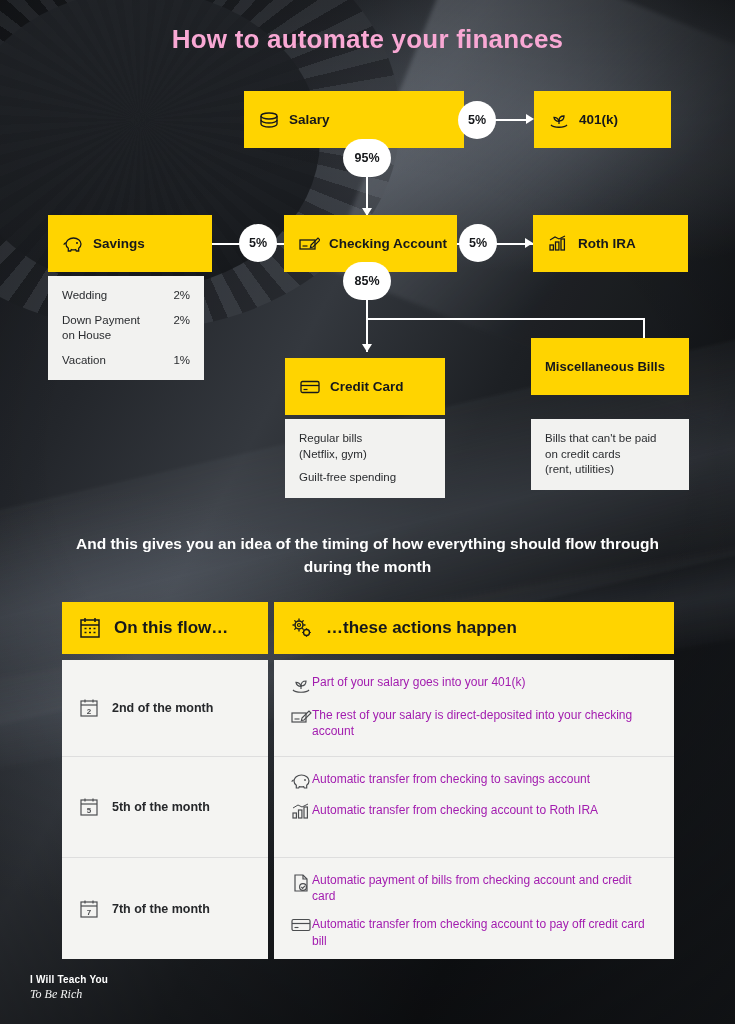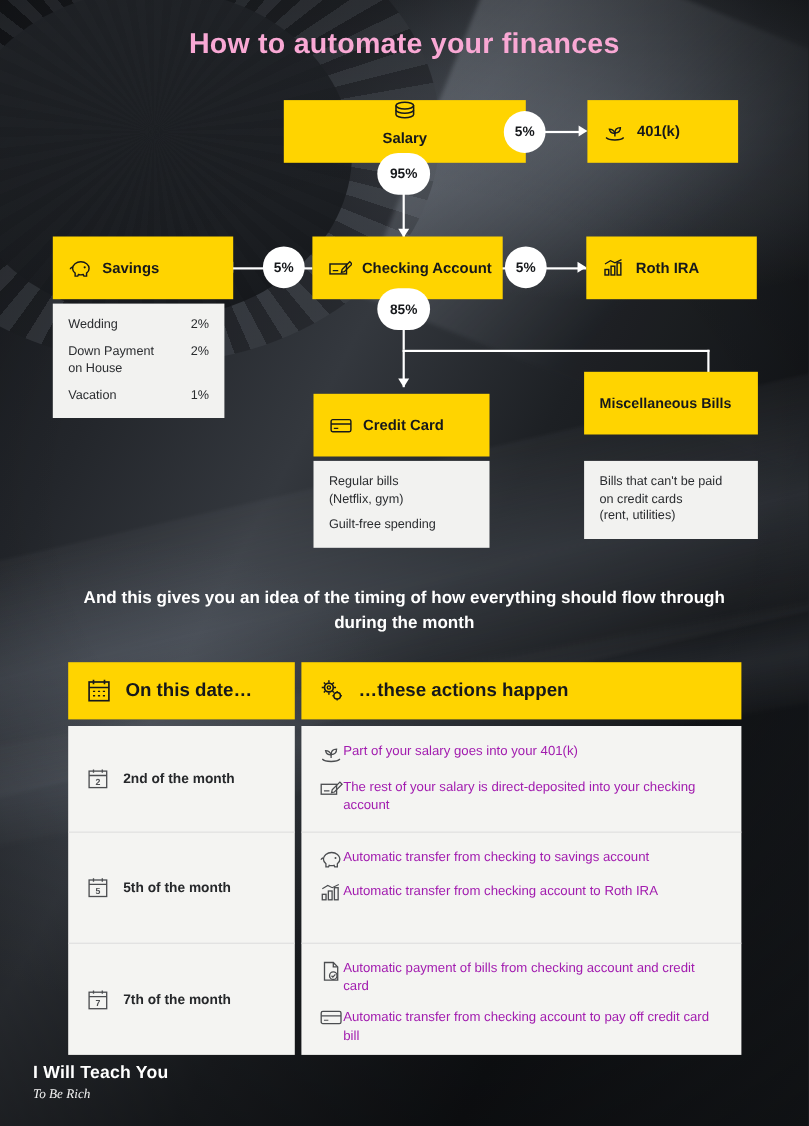--- a/index.html
+++ b/index.html
@@ -177,21 +177,21 @@
     color: #a21caf;
     font-size: 12px;
     line-height: 1.35;
     margin-bottom: 12px;
   }
   .act:last-child { margin-bottom: 0; }
   .act .ic { flex: 0 0 22px; margin-top: 1px; }
 
   
   .footer { position: absolute; left: 30px; bottom: 22px; color: #fff; }
-  .footer .l1 { font-size: 16px; font-weight: bold; letter-spacing: .2px; }
+  .footer .l1 { font-size: 10px; font-weight: bold; letter-spacing: .2px; }
   .footer .l2 { font-size: 12px; font-family: "Liberation Serif", serif; font-style: italic; margin-top: 2px; opacity: .95; }
 
   svg { display: block; }
 </style>
 </head>
 <body>
 
 <div class="bg">
   <div class="bg-gear"></div>
   <div class="bg-gear2"></div>
@@ -217,21 +217,21 @@
   <div class="ln" style="left:455px; top:243px; width:78px; height:2px;"></div>
   <div class="arrow arrow-r" style="left:525px; top:238px;"></div>
 
   <div class="ln" style="left:366px; top:270px; width:2px; height:48px;"></div>
   <div class="ln" style="left:366px; top:318px; width:279px; height:2px;"></div>
   <div class="ln" style="left:366px; top:318px; width:2px; height:34px;"></div>
   <div class="arrow arrow-d" style="left:362px; top:344px;"></div>
   <div class="ln" style="left:643px; top:318px; width:2px; height:34px;"></div>
   <div class="arrow arrow-d" style="left:639px; top:344px;"></div>
 
-  <div class="ybox" style="left:258px; top:91px; width:220px; height:57px;flex-direction:column;">
+  <div class="ybox" style="left:244px; top:91px; width:220px; height:57px;">
     <span class="ic">
       <svg width="22" height="18" viewBox="0 0 22 18">
         <ellipse cx="11" cy="5" rx="8" ry="3" fill="none" stroke="#16181b" stroke-width="1.4"></ellipse>
         <path d="M3 5v4c0 1.6 3.6 3 8 3s8-1.4 8-3V5" fill="none" stroke="#16181b" stroke-width="1.4"></path>
         <path d="M3 9v4c0 1.6 3.6 3 8 3s8-1.4 8-3V9" fill="none" stroke="#16181b" stroke-width="1.4"></path>
       </svg>
     </span>
     <span class="lbl">Salary</span>
   </div>
 
@@ -336,21 +336,21 @@
     <div class="tbl-head">
       <div class="th left">
         <span class="ic">
           <svg width="24" height="24" viewBox="0 0 24 24">
             <rect x="3" y="4" width="18" height="17" fill="none" stroke="#16181b" stroke-width="1.5"></rect>
             <path d="M3 9h18" stroke="#16181b" stroke-width="1.5"></path>
             <path d="M7 2v4M17 2v4" stroke="#16181b" stroke-width="1.5"></path>
             <path d="M6.5 12.5h2M11 12.5h2M15.5 12.5h2M6.5 16.5h2M11 16.5h2M15.5 16.5h2" stroke="#16181b" stroke-width="1.3"></path>
           </svg>
         </span>
-        <span>On this date…</span>
+        <span>On this flow…</span>
       </div>
       <div class="th right">
         <span class="ic">
           <svg width="24" height="24" viewBox="0 0 24 24">
             <circle cx="9" cy="9" r="4" fill="none" stroke="#16181b" stroke-width="1.5"></circle>
             <circle cx="9" cy="9" r="1.5" fill="none" stroke="#16181b" stroke-width="1.2"></circle>
             <path d="M9 2.5v2M9 13.5v2M2.5 9h2M13.5 9h2M4.4 4.4l1.4 1.4M12.2 12.2l1.4 1.4M13.6 4.4l-1.4 1.4M5.8 12.2l-1.4 1.4" stroke="#16181b" stroke-width="1.3"></path>
             <circle cx="16.5" cy="16.5" r="3" fill="none" stroke="#16181b" stroke-width="1.4"></circle>
             <path d="M16.5 12.2v1.5M16.5 19.3v1.5M12.2 16.5h1.5M19.3 16.5h1.5" stroke="#16181b" stroke-width="1.2"></path>
           </svg>

